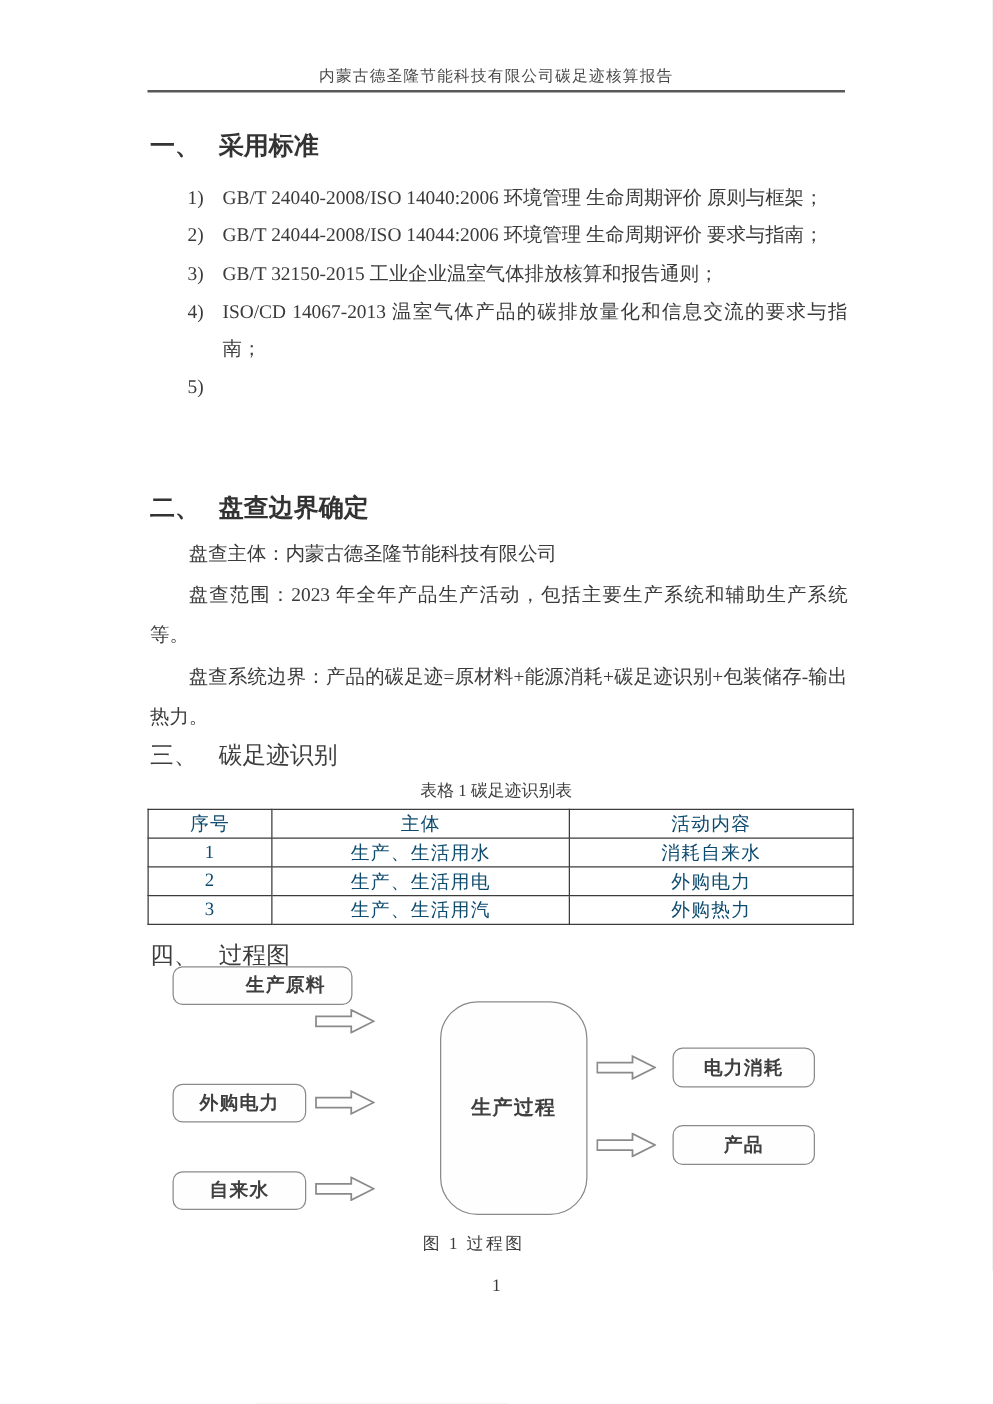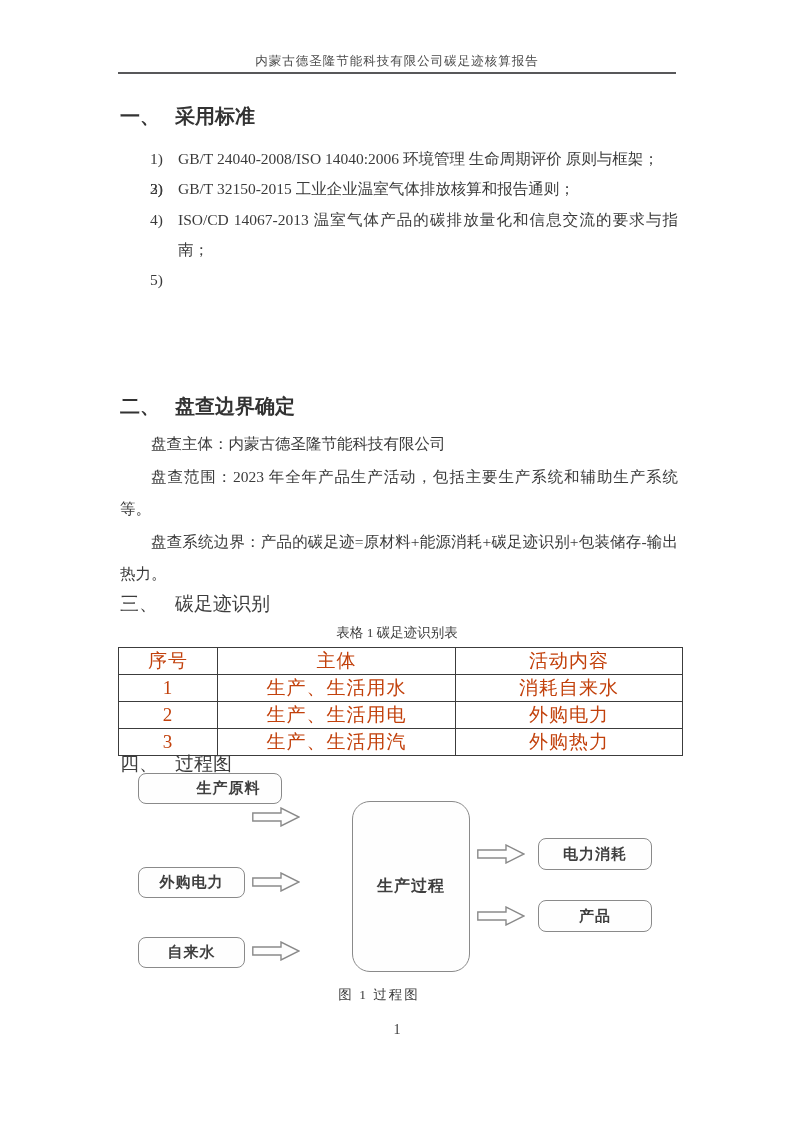--- a/index.html
+++ b/index.html
@@ -52,21 +52,21 @@
   }
   .boundary p{margin:0;text-indent:2em;text-align:justify;}
   
   .tbl-caption{
     position:absolute;top:624px;left:118px;width:558px;
     text-align:center;font-size:13.5px;color:#3d3d3d;
   }
   table.id-table{
     position:absolute;top:647px;left:118px;width:561px;
     border-collapse:collapse;table-layout:fixed;
-    font-size:19px;color:#c2410c;
+    font-size:15px;color:#0c4a6e;
   }
   table.id-table td,table.id-table th{
     border:1px solid #3c3c3c;height:22px;
     text-align:center;font-weight:normal;padding:0;
     letter-spacing:1px;
   }
   .col1{width:98px;}.col2{width:237px;}.col3{width:226px;}
   
   .diagram{position:absolute;top:0;left:0;width:794px;height:1123px;pointer-events:none;}
   .dbox{
@@ -76,21 +76,21 @@
     display:flex;align-items:center;justify-content:center;
     font-family:"Liberation Sans","DejaVu Sans",sans-serif;
     font-weight:bold;font-size:15px;color:#3f3f3f;
     letter-spacing:1px;
   }
   .in1{left:138px;top:773px;width:105px;height:29px;padding-left:37px;}
   .in2{left:138px;top:867px;width:105px;height:29px;}
   .in3{left:138px;top:937px;width:105px;height:29px;}
   .centerbox{
     left:352px;top:801px;width:116px;height:169px;
-    border-radius:18px;font-size:16px;
+    border-radius:30px;font-size:16px;
   }
   .out1{left:538px;top:838px;width:112px;height:30px;}
   .out2{left:538px;top:900px;width:112px;height:30px;}
   .arrow{position:absolute;width:48px;height:20px;}
   .ar1{left:252px;top:807px;}
   .ar2{left:252px;top:872px;}
   .ar3{left:252px;top:941px;}
   .ar4{left:477px;top:844px;}
   .ar5{left:477px;top:906px;}
   .fig-caption{
@@ -114,20 +114,21 @@
     <span class="num">一、</span><span>采用标准</span>
   </div>
 
   <div class="standards">
     <div class="std-item">
       <span class="inum">1)</span>
       <span>GB/T 24040-2008/ISO 14040:2006 环境管理 生命周期评价 原则与框架；</span>
     </div>
     <div class="std-item">
       <span class="inum">2)</span>
+      <span>GB/T 24044-2008/ISO 14044:2006 环境管理  生命周期评价 要求与指南；</span>
     </div>
     <div class="std-item">
       <span class="inum">3)</span>
       <span>GB/T 32150-2015 工业企业温室气体排放核算和报告通则；</span>
     </div>
     <div class="std-item">
       <span class="inum">4)</span>
       <span>ISO/CD 14067-2013 温室气体产品的碳排放量化和信息交流的要求与指南；</span>
     </div>
     <div class="std-item">

